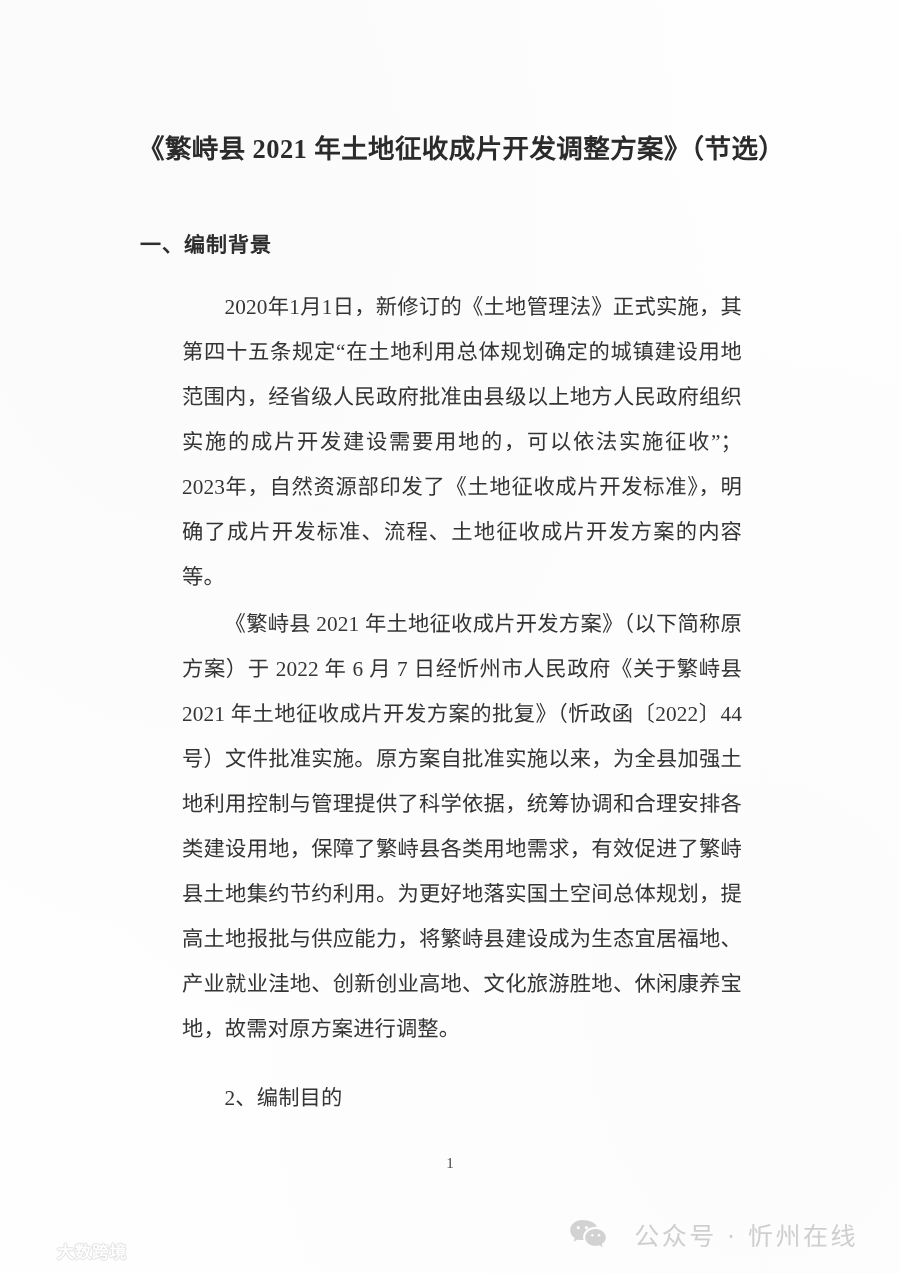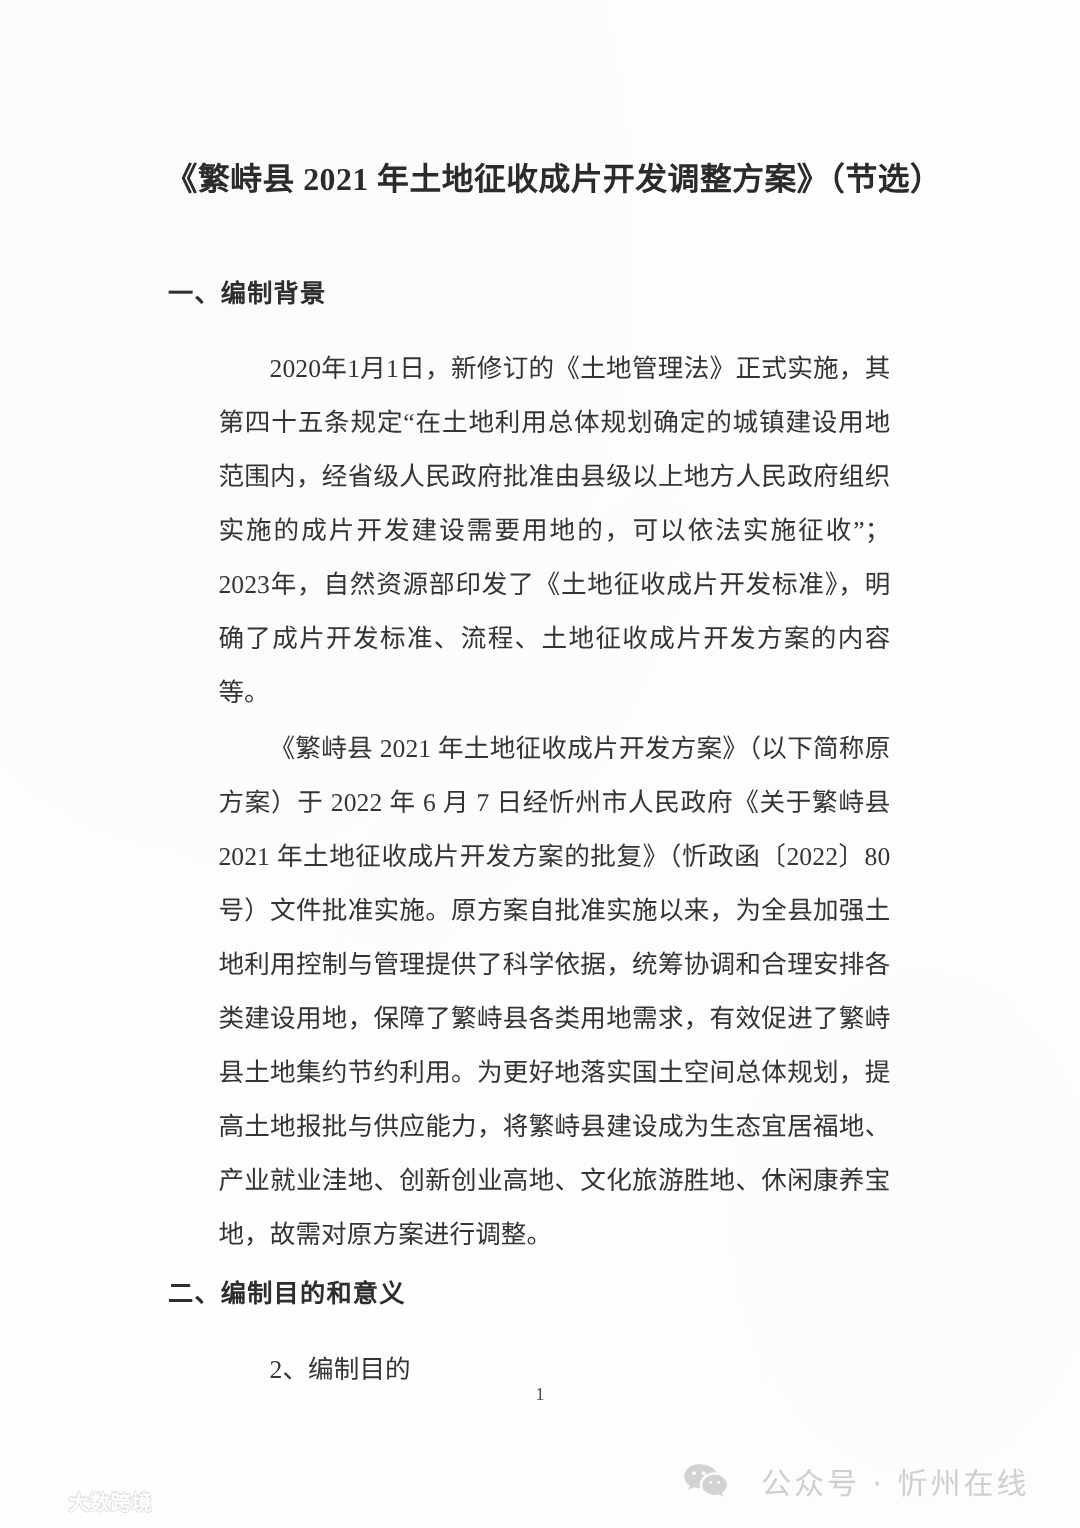--- a/index.html
+++ b/index.html
@@ -152,23 +152,22 @@
 <div class="page-sheet"></div>
 
 <div class="doc-body">
 
   <h1 class="doc-title">《繁峙县 2021 年土地征收成片开发调整方案》（节选）</h1>
 
   <h2 class="sec-heading h-background">一、编制背景</h2>
 
   <p class="para indent p-first">2020年1月1日，新修订的《土地管理法》正式实施，其第四十五条规定“在土地利用总体规划确定的城镇建设用地范围内，经省级人民政府批准由县级以上地方人民政府组织实施的成片开发建设需要用地的，可以依法实施征收”；2023年，自然资源部印发了《土地征收成片开发标准》，明确了成片开发标准、流程、土地征收成片开发方案的内容等。</p>
 
-  <p class="para indent p-second">《繁峙县 2021 年土地征收成片开发方案》（以下简称原方案）于 2022 年 6 月 7 日经忻州市人民政府《关于繁峙县 2021 年土地征收成片开发方案的批复》（忻政函〔2022〕80 号）文件批准实施。原方案自批准实施以来，为全县加强土地利用控制与管理提供了科学依据，统筹协调和合理安排各类建设用地，保障了繁峙县各类用地需求，有效促进了繁峙县土地集约节约利用。为更好地落实国土空间总体规划，提高土地报批与供应能力，将繁峙县建设成为生态宜居福地、产业就业洼地、创新创业高地、文化旅游胜地、休闲康养宝地，故需对原方案进行调整。</p>
+  <p class="para indent p-second">《繁峙县 2021 年土地征收成片开发方案》（以下简称原方案）于 2022 年 6 月 7 日经忻州市人民政府《关于繁峙县 2021 年土地征收成片开发方案的批复》（忻政函〔2022〕44 号）文件批准实施。原方案自批准实施以来，为全县加强土地利用控制与管理提供了科学依据，统筹协调和合理安排各类建设用地，保障了繁峙县各类用地需求，有效促进了繁峙县土地集约节约利用。为更好地落实国土空间总体规划，提高土地报批与供应能力，将繁峙县建设成为生态宜居福地、产业就业洼地、创新创业高地、文化旅游胜地、休闲康养宝地，故需对原方案进行调整。</p>
 
-  <h2 class="sec-heading h-purpose">二、编制目的和意义</h2>
 
   <p class="para indent p-sub">2、编制目的</p>
 
 
 </div>
 
 <div class="page-number">1</div>
 
 <div class="wm-brand">
   <svg class="wm-mark" viewBox="0 0 44 28" aria-hidden="true">

